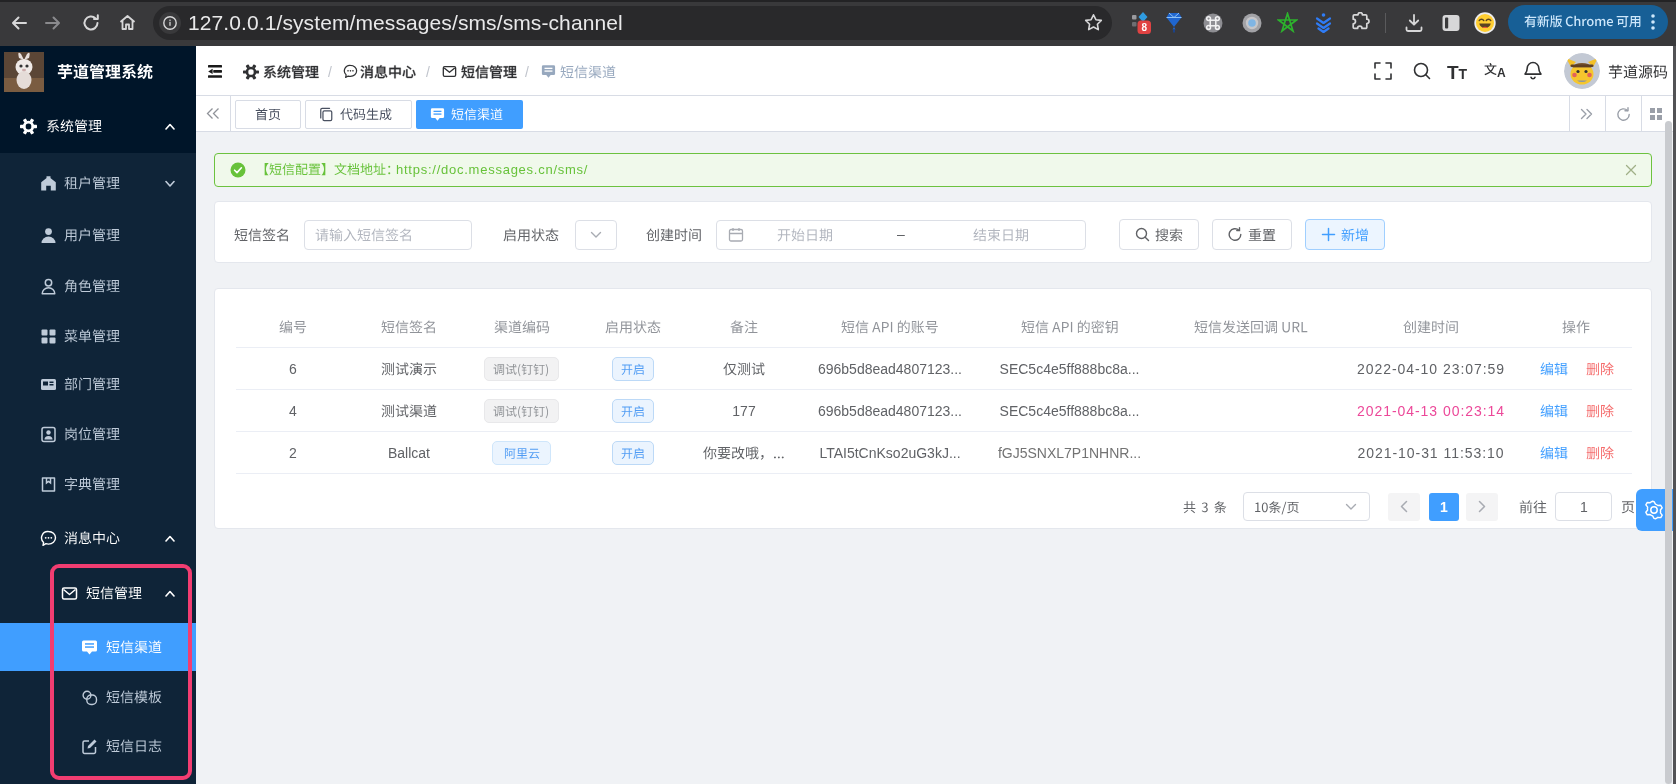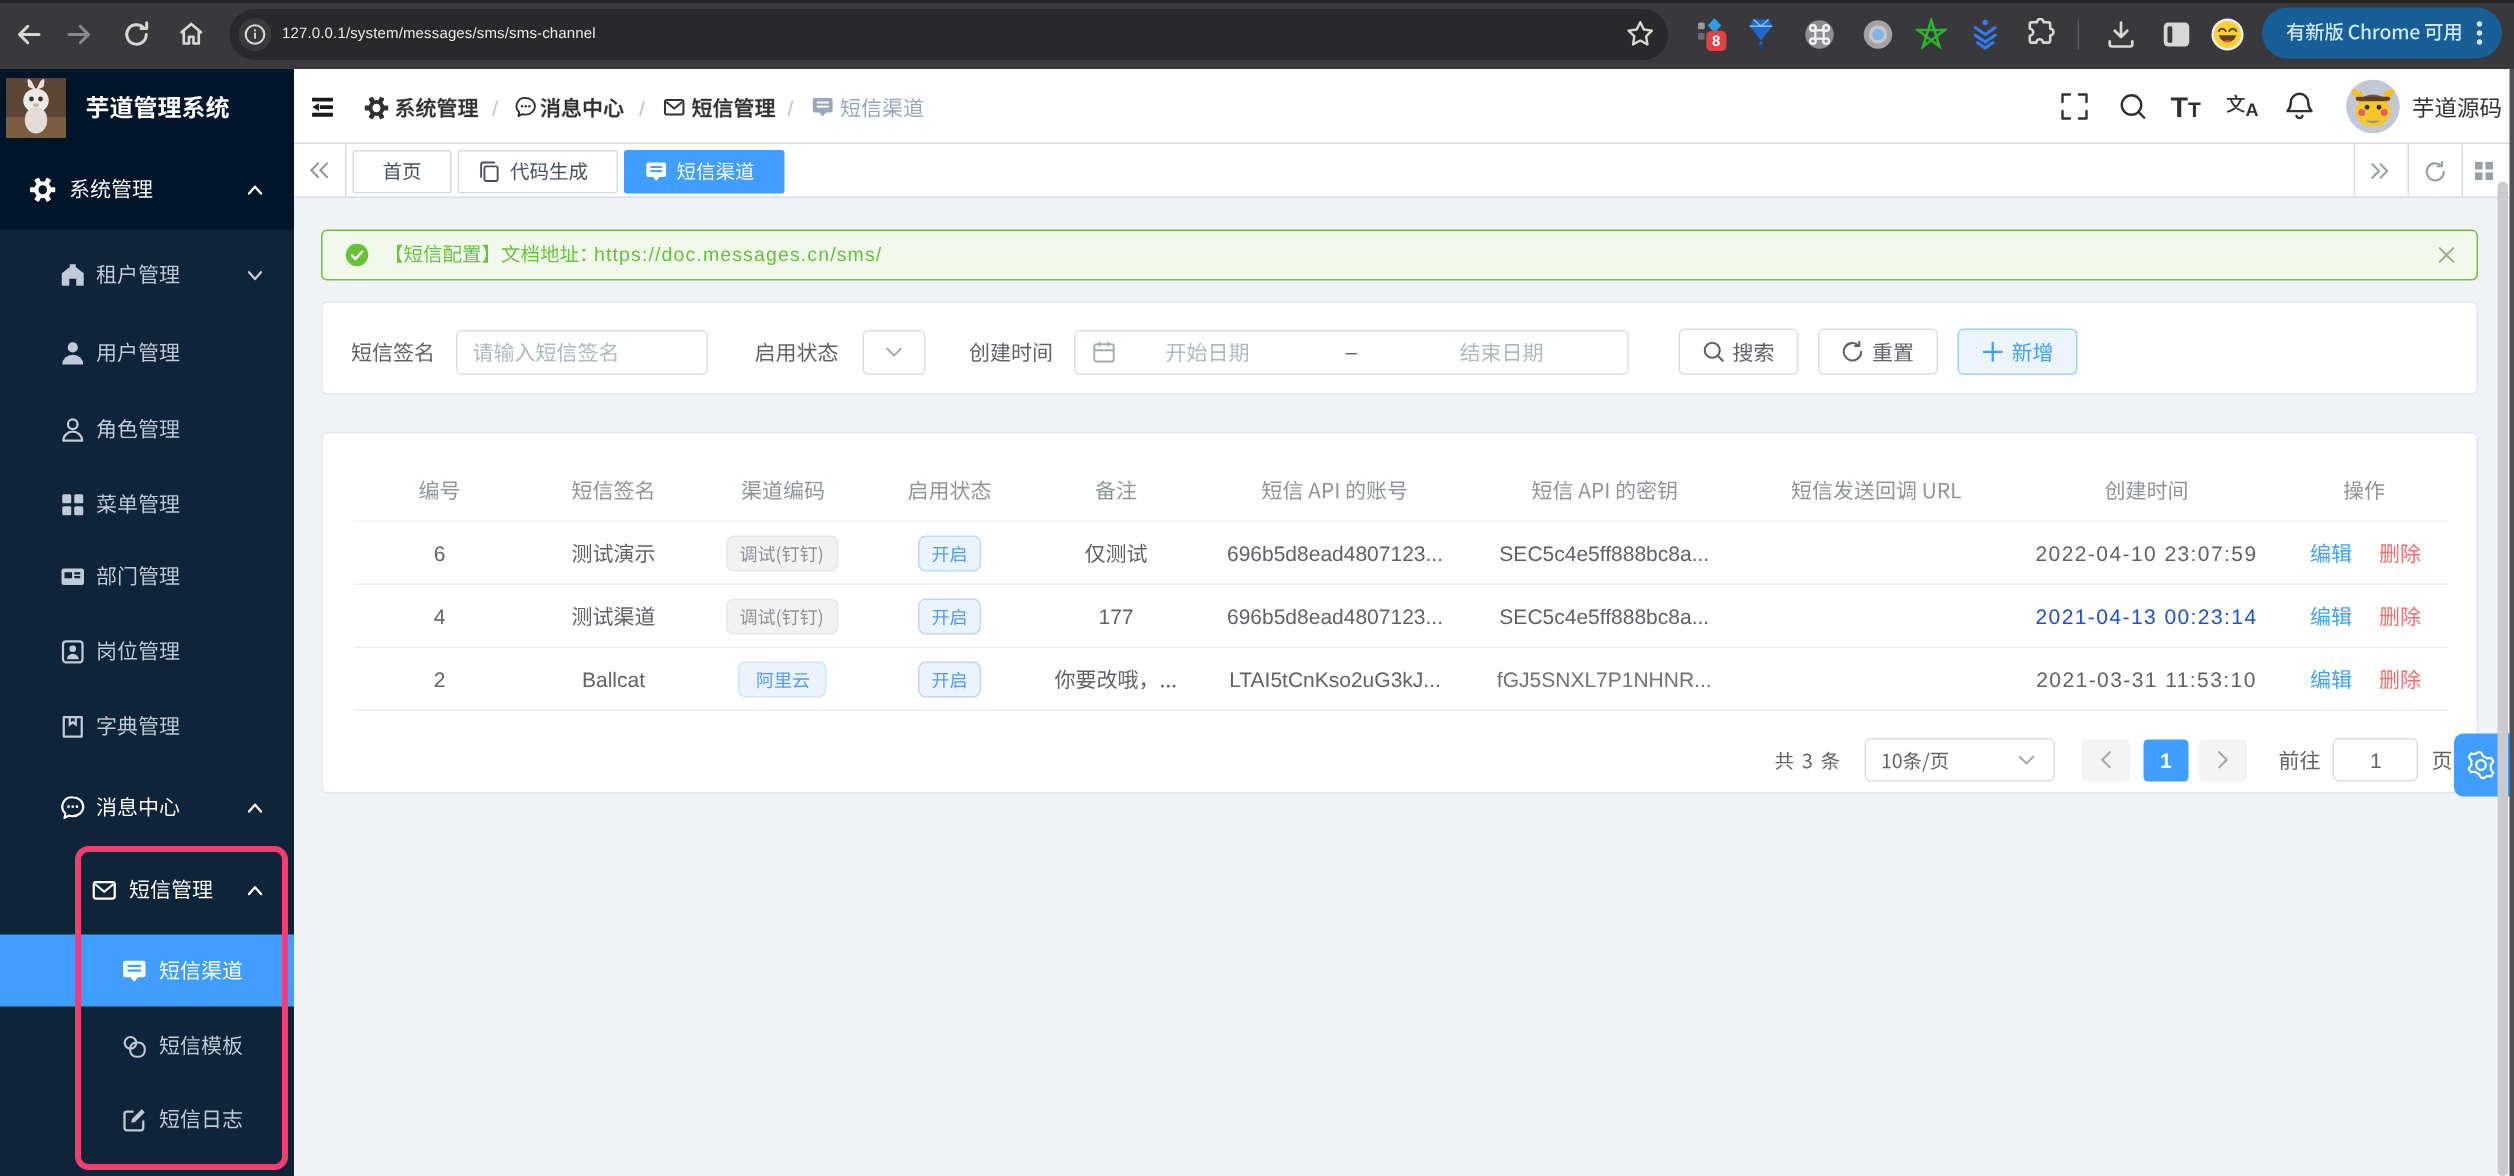--- a/index.html
+++ b/index.html
@@ -15,21 +15,21 @@
 <svg style="position:absolute;left:118px;top:13px" width="19" height="19">
     <path d="M3 8.5 L9.5 3 L16 8.5 M4.5 7.5 V16 H8 V11.5 H11 V16 H14.5 V7.5" stroke="#d7d7d8" stroke-width="1.8" fill="none" stroke-linecap="round" stroke-linejoin="round"></path>
   </svg>
 <div style="position:absolute;left:153px;top:6px;width:959px;height:34px;background:#29292b;border-radius:17px;"></div>
 <svg style="position:absolute;left:159px;top:12px" width="22" height="22">
     <circle cx="11" cy="11" r="11" fill="#39393b"></circle>
     <circle cx="11" cy="11" r="6.2" stroke="#d7d7d8" stroke-width="1.4" fill="none"></circle>
     <rect x="10.35" y="9.8" width="1.3" height="4" fill="#d7d7d8"></rect>
     <rect x="10.35" y="7.6" width="1.3" height="1.3" fill="#d7d7d8"></rect>
   </svg>
-<div style="position:absolute;left:188px;top:14px;font-family:'Liberation Sans',sans-serif;font-size:10px;line-height:17px;color:#e9e9ea;letter-spacing:0.1px;white-space:nowrap;">127.0.0.1/system/messages/sms/sms-channel</div>
+<div style="position:absolute;left:188px;top:14px;font-family:'Liberation Sans',sans-serif;font-size:21px;line-height:17px;color:#e9e9ea;letter-spacing:0.1px;white-space:nowrap;">127.0.0.1/system/messages/sms/sms-channel</div>
 <svg style="position:absolute;left:1084px;top:13px" width="19" height="19">
     <path d="M9.5 1.8 L11.9 6.7 L17.3 7.4 L13.4 11.2 L14.3 16.6 L9.5 14 L4.7 16.6 L5.6 11.2 L1.7 7.4 L7.1 6.7 Z" stroke="#d7d7d8" stroke-width="1.6" fill="none" stroke-linejoin="round"></path>
   </svg>
 <svg style="position:absolute;left:1131px;top:12px" width="22" height="22">
     <rect x="1" y="3" width="4.5" height="4.5" rx="1" fill="#9a9a9e"></rect>
     <rect x="1" y="10" width="4.5" height="4.5" rx="1" fill="#6e6e72"></rect>
     <path d="M12 0 L16.5 5 L12 10 L7.5 5 Z" fill="#2f9be0"></path>
     <rect x="6.5" y="8.5" width="13.5" height="13.5" rx="3.5" fill="#e04343"></rect>
     <text x="13.2" y="18.7" font-family="Liberation Sans" font-size="10" font-weight="bold" fill="#fff" text-anchor="middle">8</text>
   </svg>
@@ -812,21 +812,21 @@
 <div style="position:absolute;left:611.5px;top:399px;width:42.0px;height:24px;background:#ebf4fe;border:1px solid #bcd9f7;border-radius:5px;box-sizing:border-box;"></div>
 <svg style="position:absolute;left:620.5px;top:401.6px;overflow:visible" width="26" height="17">
     <g fill="#4f9bf4">
       <use href="#g87" transform="translate(0.0,13.9) scale(0.01200,-0.01200)"></use>
       <use href="#g80" transform="translate(12.0,13.9) scale(0.01200,-0.01200)"></use>
     </g>
   </svg>
 <div style="position:absolute;left:744.0px;top:403px;font-family:'Liberation Sans',sans-serif;font-size:14px;line-height:16px;color:#606266;letter-spacing:0;white-space:nowrap;transform:translateX(-50%);">177</div>
 <div style="position:absolute;left:890.0px;top:403px;font-family:'Liberation Sans',sans-serif;font-size:14px;line-height:16px;color:#606266;letter-spacing:0;white-space:nowrap;transform:translateX(-50%);">696b5d8ead4807123...</div>
 <div style="position:absolute;left:1069.5px;top:403px;font-family:'Liberation Sans',sans-serif;font-size:14px;line-height:16px;color:#606266;letter-spacing:0;white-space:nowrap;transform:translateX(-50%);">SEC5c4e5ff888bc8a...</div>
-<div style="position:absolute;left:1431.0px;top:403px;font-family:'Liberation Sans',sans-serif;font-size:14px;line-height:16px;color:#1d4ed8;letter-spacing:0.95px;white-space:nowrap;transform:translateX(-50%);">2021-04-13 00:23:14</div>
+<div style="position:absolute;left:1431.0px;top:403px;font-family:'Liberation Sans',sans-serif;font-size:14px;line-height:16px;color:#ec4899;letter-spacing:0.95px;white-space:nowrap;transform:translateX(-50%);">2021-04-13 00:23:14</div>
 <svg style="position:absolute;left:1540.0px;top:399.8px;overflow:visible" width="30" height="20">
     <g fill="#409eff">
       <use href="#g97" transform="translate(0.0,16.2) scale(0.01400,-0.01400)"></use>
       <use href="#g126" transform="translate(14.0,16.2) scale(0.01400,-0.01400)"></use>
     </g>
   </svg>
 <svg style="position:absolute;left:1586.0px;top:399.8px;overflow:visible" width="30" height="20">
     <g fill="#f56c6c">
       <use href="#g127" transform="translate(0.0,16.2) scale(0.01400,-0.01400)"></use>
       <use href="#g128" transform="translate(14.0,16.2) scale(0.01400,-0.01400)"></use>
@@ -857,21 +857,21 @@
       <use href="#g134" transform="translate(28.0,16.2) scale(0.01400,-0.01400)"></use>
       <use href="#g135" transform="translate(42.0,16.2) scale(0.01400,-0.01400)"></use>
       <use href="#g136" transform="translate(56.0,16.2) scale(0.01400,-0.01400)"></use>
       <use href="#g137" transform="translate(70.0,16.2) scale(0.01400,-0.01400)"></use>
       <use href="#g137" transform="translate(73.9,16.2) scale(0.01400,-0.01400)"></use>
       <use href="#g137" transform="translate(77.8,16.2) scale(0.01400,-0.01400)"></use>
     </g>
   </svg>
 <div style="position:absolute;left:890.0px;top:445px;font-family:'Liberation Sans',sans-serif;font-size:14px;line-height:16px;color:#606266;letter-spacing:0;white-space:nowrap;transform:translateX(-50%);">LTAI5tCnKso2uG3kJ...</div>
 <div style="position:absolute;left:1069.5px;top:445px;font-family:'Liberation Sans',sans-serif;font-size:14px;line-height:16px;color:#737373;letter-spacing:0;white-space:nowrap;transform:translateX(-50%);">fGJ5SNXL7P1NHNR...</div>
-<div style="position:absolute;left:1431.0px;top:445px;font-family:'Liberation Sans',sans-serif;font-size:14px;line-height:16px;color:#606266;letter-spacing:0.95px;white-space:nowrap;transform:translateX(-50%);">2021-03-31 11:53:10</div>
+<div style="position:absolute;left:1431.0px;top:445px;font-family:'Liberation Sans',sans-serif;font-size:14px;line-height:16px;color:#606266;letter-spacing:0.95px;white-space:nowrap;transform:translateX(-50%);">2021-10-31 11:53:10</div>
 <svg style="position:absolute;left:1540.0px;top:441.8px;overflow:visible" width="30" height="20">
     <g fill="#409eff">
       <use href="#g97" transform="translate(0.0,16.2) scale(0.01400,-0.01400)"></use>
       <use href="#g126" transform="translate(14.0,16.2) scale(0.01400,-0.01400)"></use>
     </g>
   </svg>
 <svg style="position:absolute;left:1586.0px;top:441.8px;overflow:visible" width="30" height="20">
     <g fill="#f56c6c">
       <use href="#g127" transform="translate(0.0,16.2) scale(0.01400,-0.01400)"></use>
       <use href="#g128" transform="translate(14.0,16.2) scale(0.01400,-0.01400)"></use>

